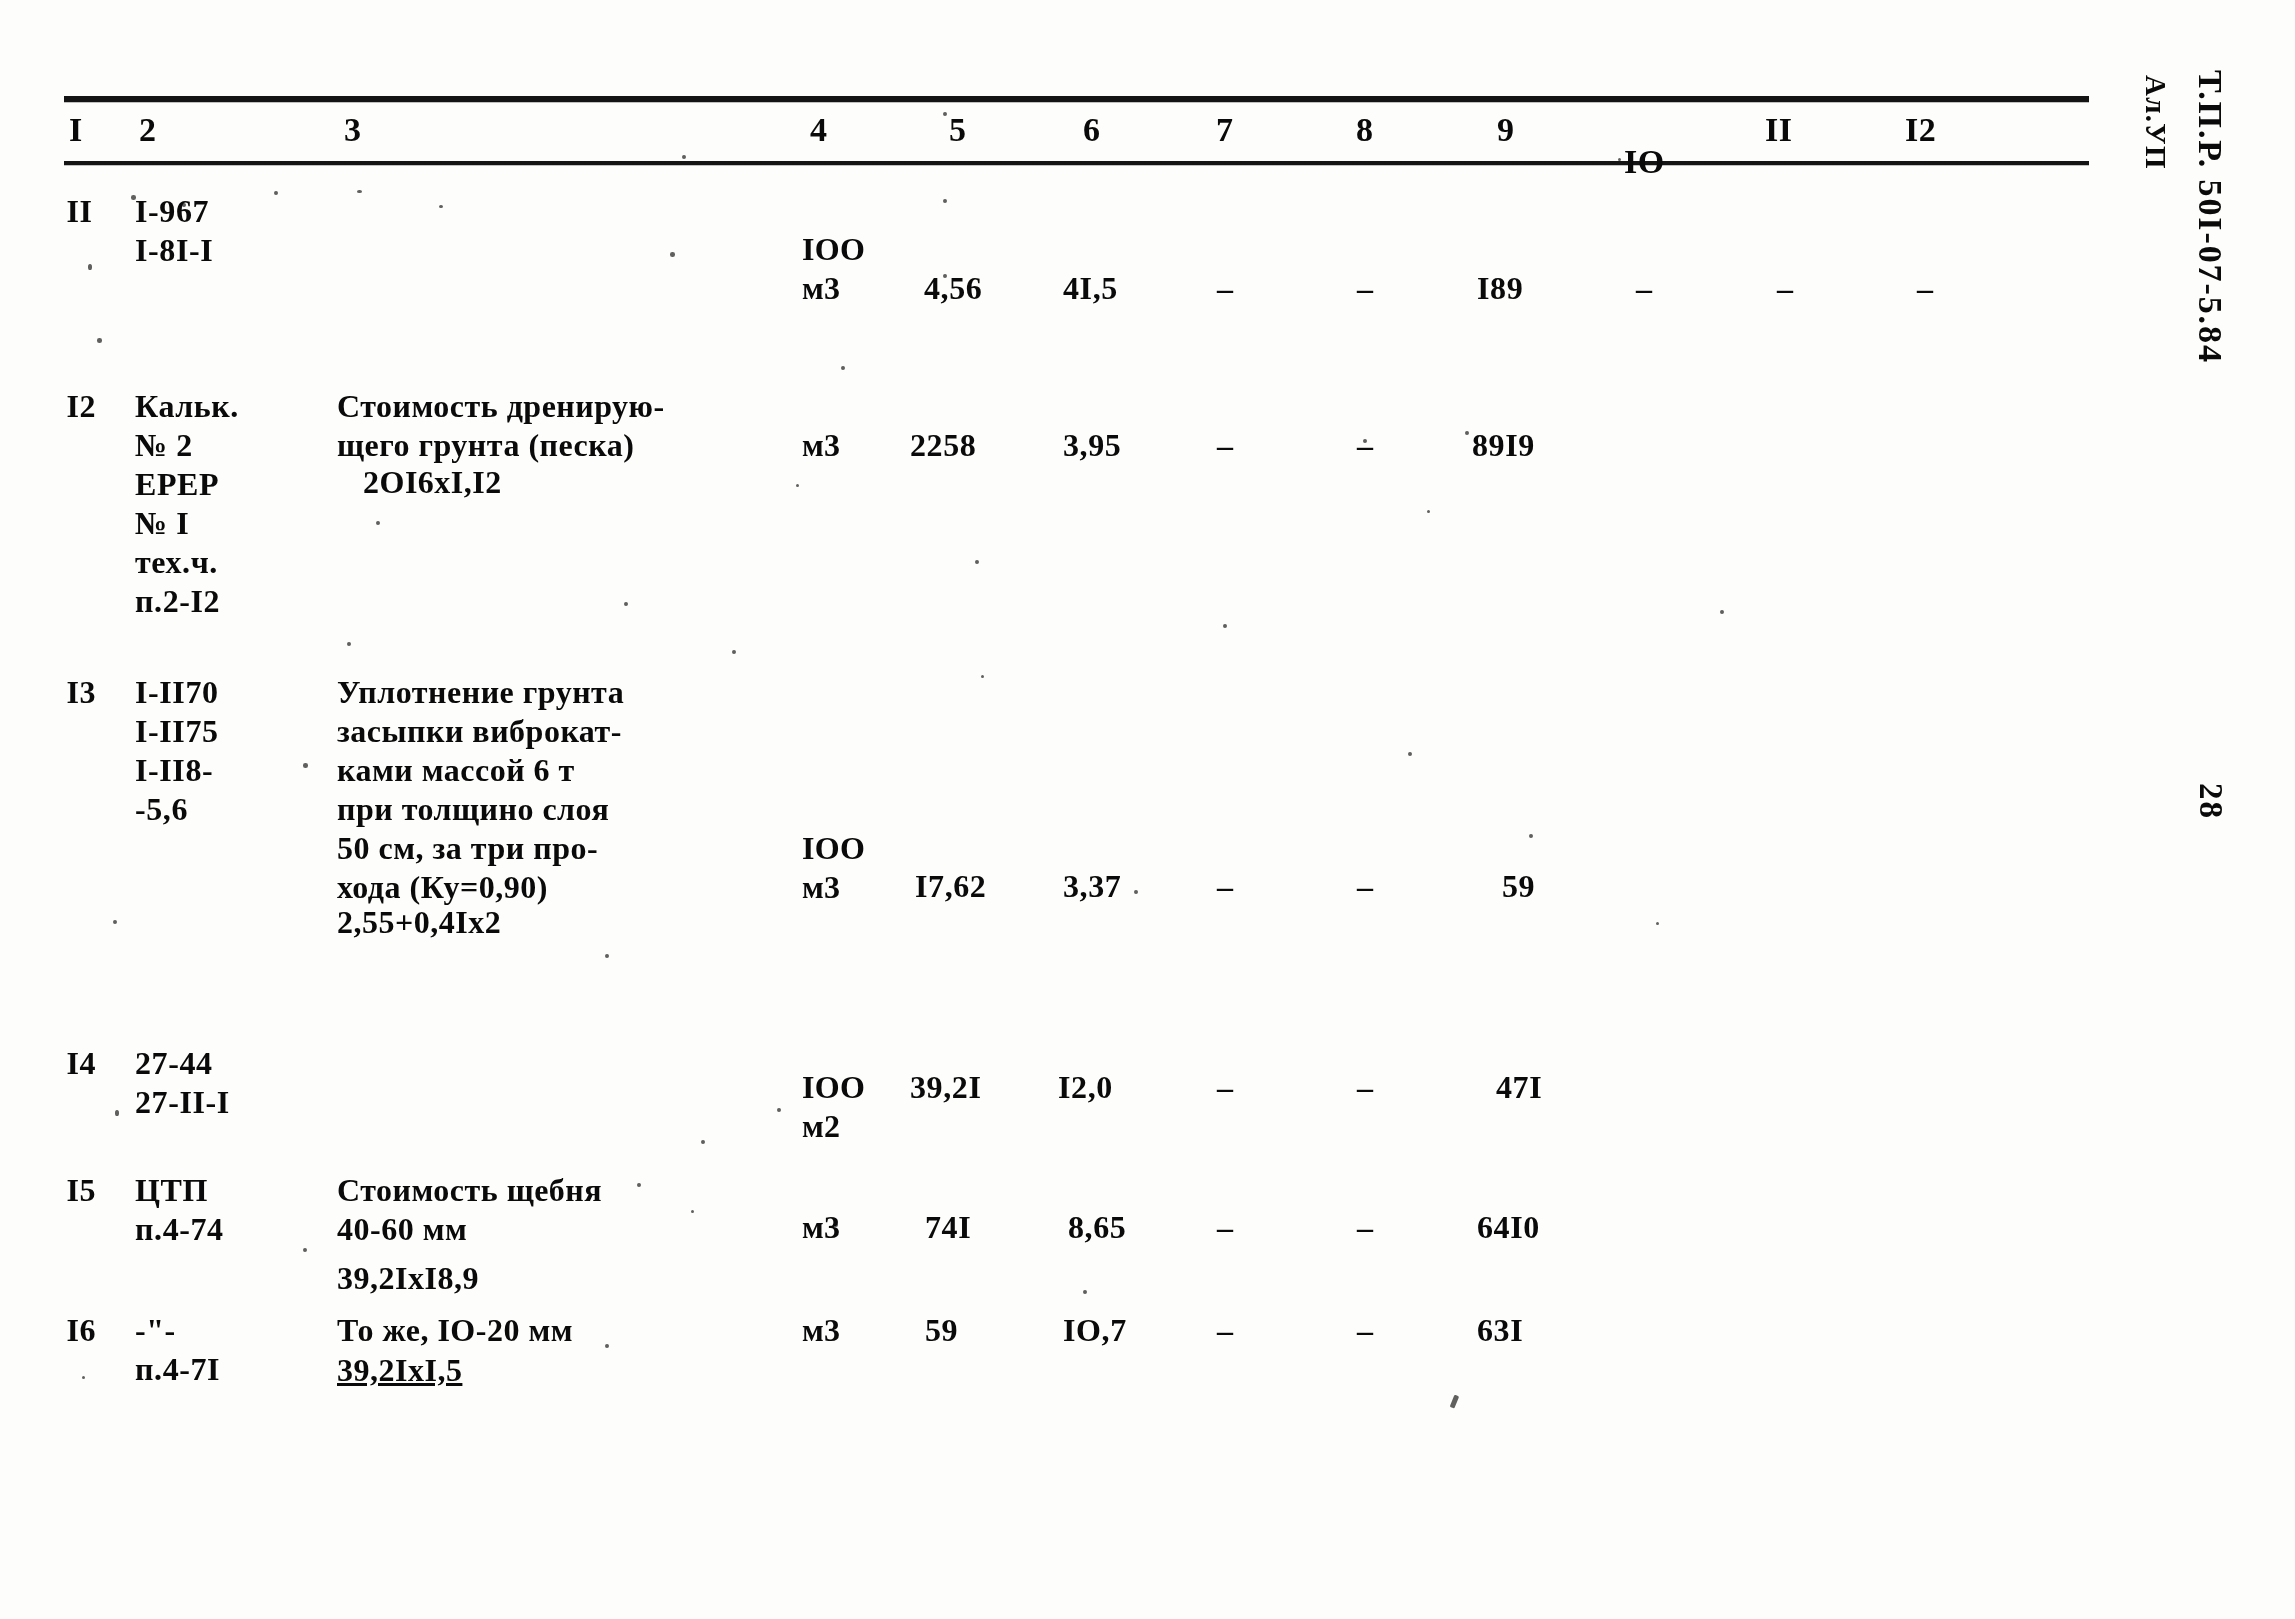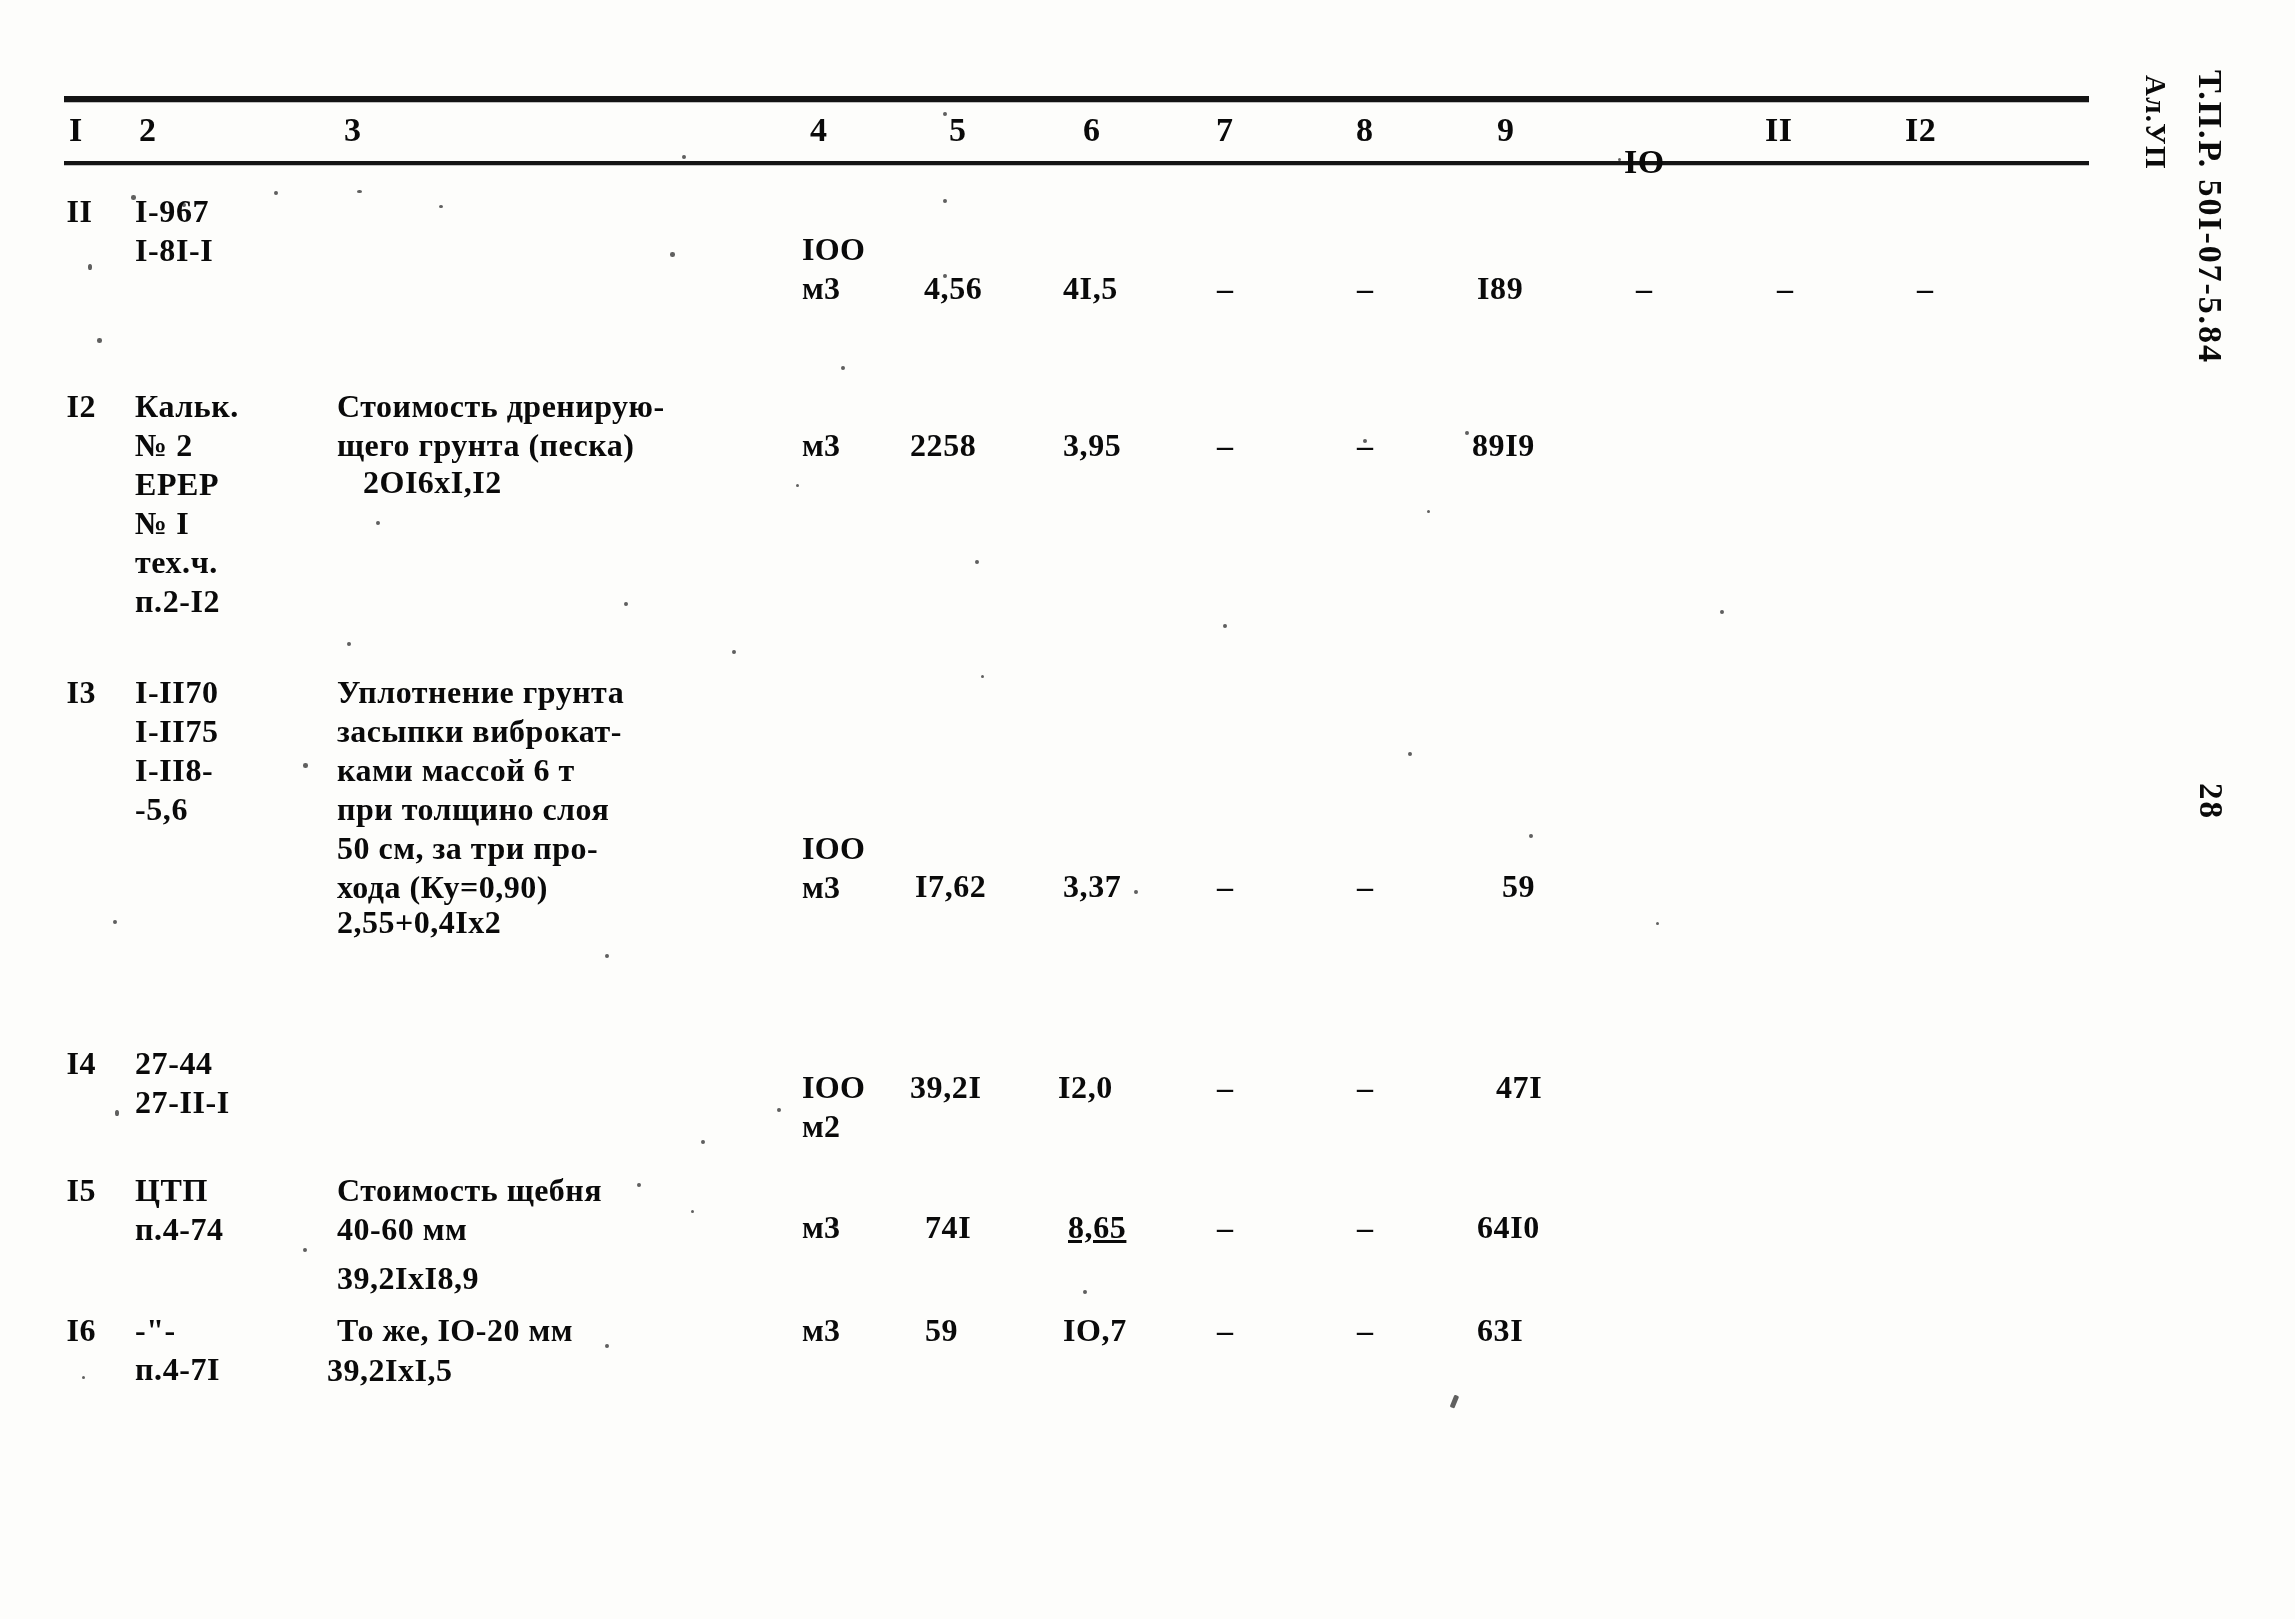--- a/index.html
+++ b/index.html
@@ -240,30 +240,30 @@
     <span class="cell num" style="left:1432px; top:903px;">47I</span>
 
     <span class="cell num" style="left:2.5px;    top:1006px;">I5</span>
     <span class="cell code" style="left:71px;  top:1006px;">ЦТП
 п.4-74</span>
     <span class="cell desc" style="left:273px;  top:1006px;">Стоимость щебня
 40-60 мм</span>
     <span class="cell desc" style="left:273px;  top:1094px;">39,2IxI8,9</span>
     <span class="cell" style="left:738px; top:1043px;">м3</span>
     <span class="cell num" style="left:861px; top:1043px;">74I</span>
-    <span class="cell num" style="left:1004px; top:1043px;text-decoration:underline;">8,65</span>
+    <span class="cell num" style="left:1004px; top:1043px;">8,65</span>
     <span class="cell num" style="left:1153px; top:1043px;">–</span>
     <span class="cell num" style="left:1293px; top:1043px;">–</span>
     <span class="cell num" style="left:1413px; top:1043px;">64I0</span>
 
     <span class="cell num" style="left:2.5px;    top:1146px;">I6</span>
     <span class="cell code" style="left:71px;  top:1146px;">-"-
 п.4-7I</span>
     <span class="cell desc" style="left:273px;  top:1146px;">То же, IO-20 мм</span>
-    <span class="cell desc" style="left:263px;  top:1186px;">39,2IxI,5</span>
+    <span class="cell desc" style="left:273px;  top:1186px;text-decoration:underline;">39,2IxI,5</span>
     <span class="cell" style="left:738px; top:1146px;">м3</span>
     <span class="cell num" style="left:861px; top:1146px;">59</span>
     <span class="cell num" style="left:999px; top:1146px;">IO,7</span>
     <span class="cell num" style="left:1153px; top:1146px;">–</span>
     <span class="cell num" style="left:1293px; top:1146px;">–</span>
     <span class="cell num" style="left:1413px; top:1146px;">63I</span>
 
   </div>
 </div>
 

